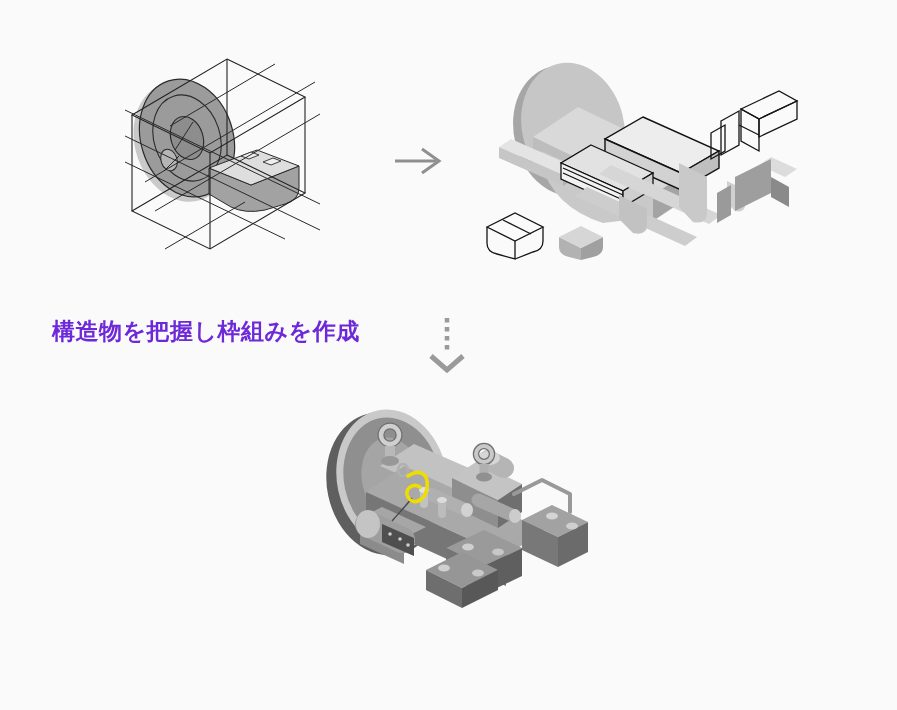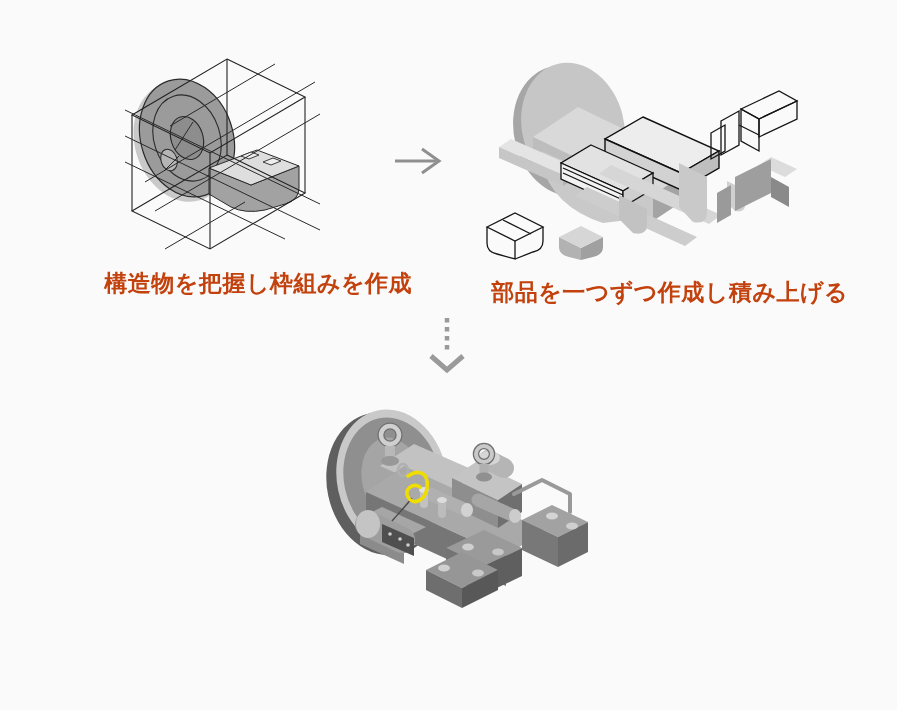--- a/index.html
+++ b/index.html
@@ -3,23 +3,24 @@
 <meta charset="utf-8">
 <style>
   html,body{margin:0;padding:0;background:#e9e9e9;}
   .stage{
     position:relative;width:897px;height:710px;margin:0 auto;
     background:#fafafa;overflow:hidden;
     font-family:"Liberation Sans","DejaVu Sans",sans-serif;
   }
   .illus{position:absolute;}
   .caption{
-    position:absolute;text-align:right;
-    font-size:23px;font-weight:700;color:#c2410c;letter-spacing:.5px;
+    position:absolute;text-align:left;
+    font-size:23px;font-weight:700;color:#6d28d9;letter-spacing:.5px;
     white-space:nowrap;
+    margin-top:48px;
   }
   .cap1{left:52px;top:268px;width:360px;}
   .cap2{left:488px;top:277px;width:360px;}
   .cap3{left:151px;top:621px;width:600px;}
   .arrow-right{position:absolute;left:393px;top:146px;width:54px;height:30px;}
   .arrow-down{position:absolute;left:428px;top:316px;width:38px;height:60px;}
   svg{display:block;}
 </style>
 </head>
 <body>
@@ -143,21 +144,20 @@
 
       <g>
         <path d="M76,182 L76,192 Q76,200 86,202 L98,205 L98,193 Z" fill="#b2b2b2"></path>
         <path d="M98,193 L98,205 L110,202 Q120,200 120,192 L120,182 Z" fill="#a0a0a0"></path>
         <polygon points="76,182 98,171 120,182 98,193" fill="#d6d6d6"></polygon>
       </g>
     </svg>
   </div>
 
   <div class="caption cap1">構造物を把握し枠組みを作成</div>
-  <div class="caption cap2">部品を一つずつ作成し積み上げる</div>
 
   <div class="arrow-down">
     <svg width="38" height="60" viewBox="0 0 38 60">
       <g fill="none" stroke="#9a9a9a">
         <line x1="19" y1="2" x2="19" y2="38" stroke-width="4.5" stroke-dasharray="4.5 4.5"></line>
         <polyline points="3,40 19,54 35,40" stroke-width="5" stroke-linejoin="miter"></polyline>
       </g>
     </svg>
   </div>
 

